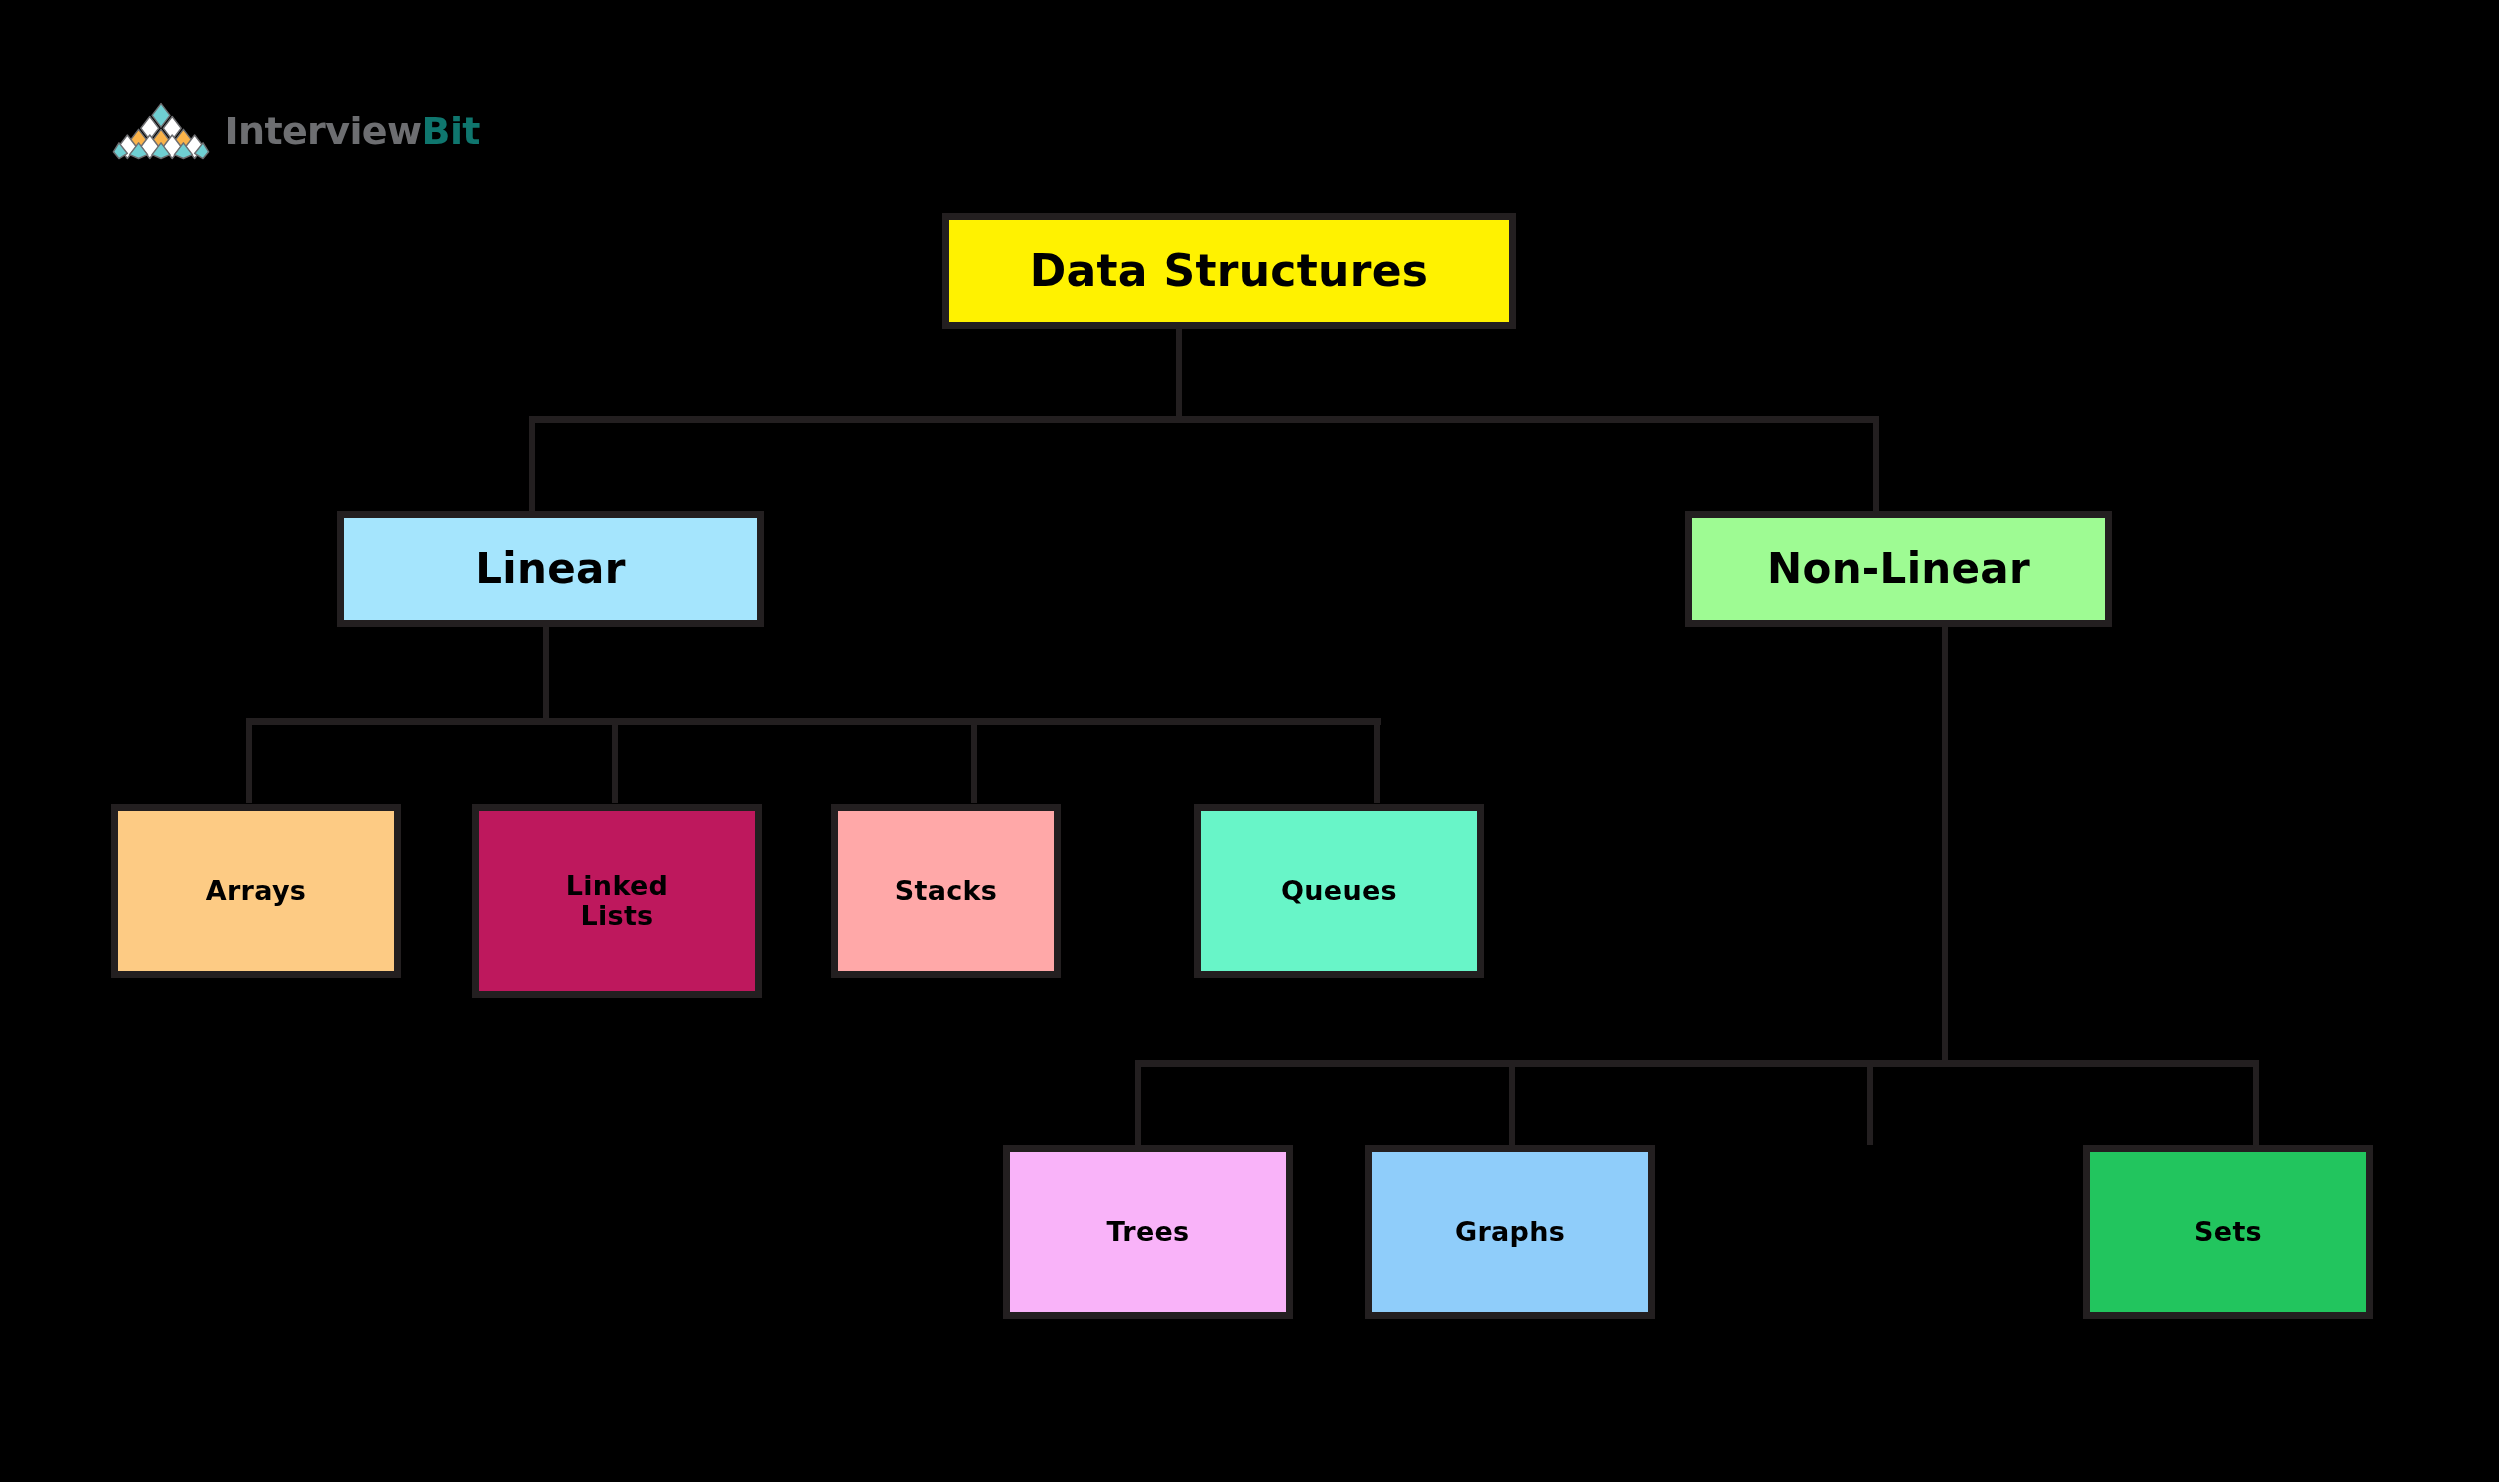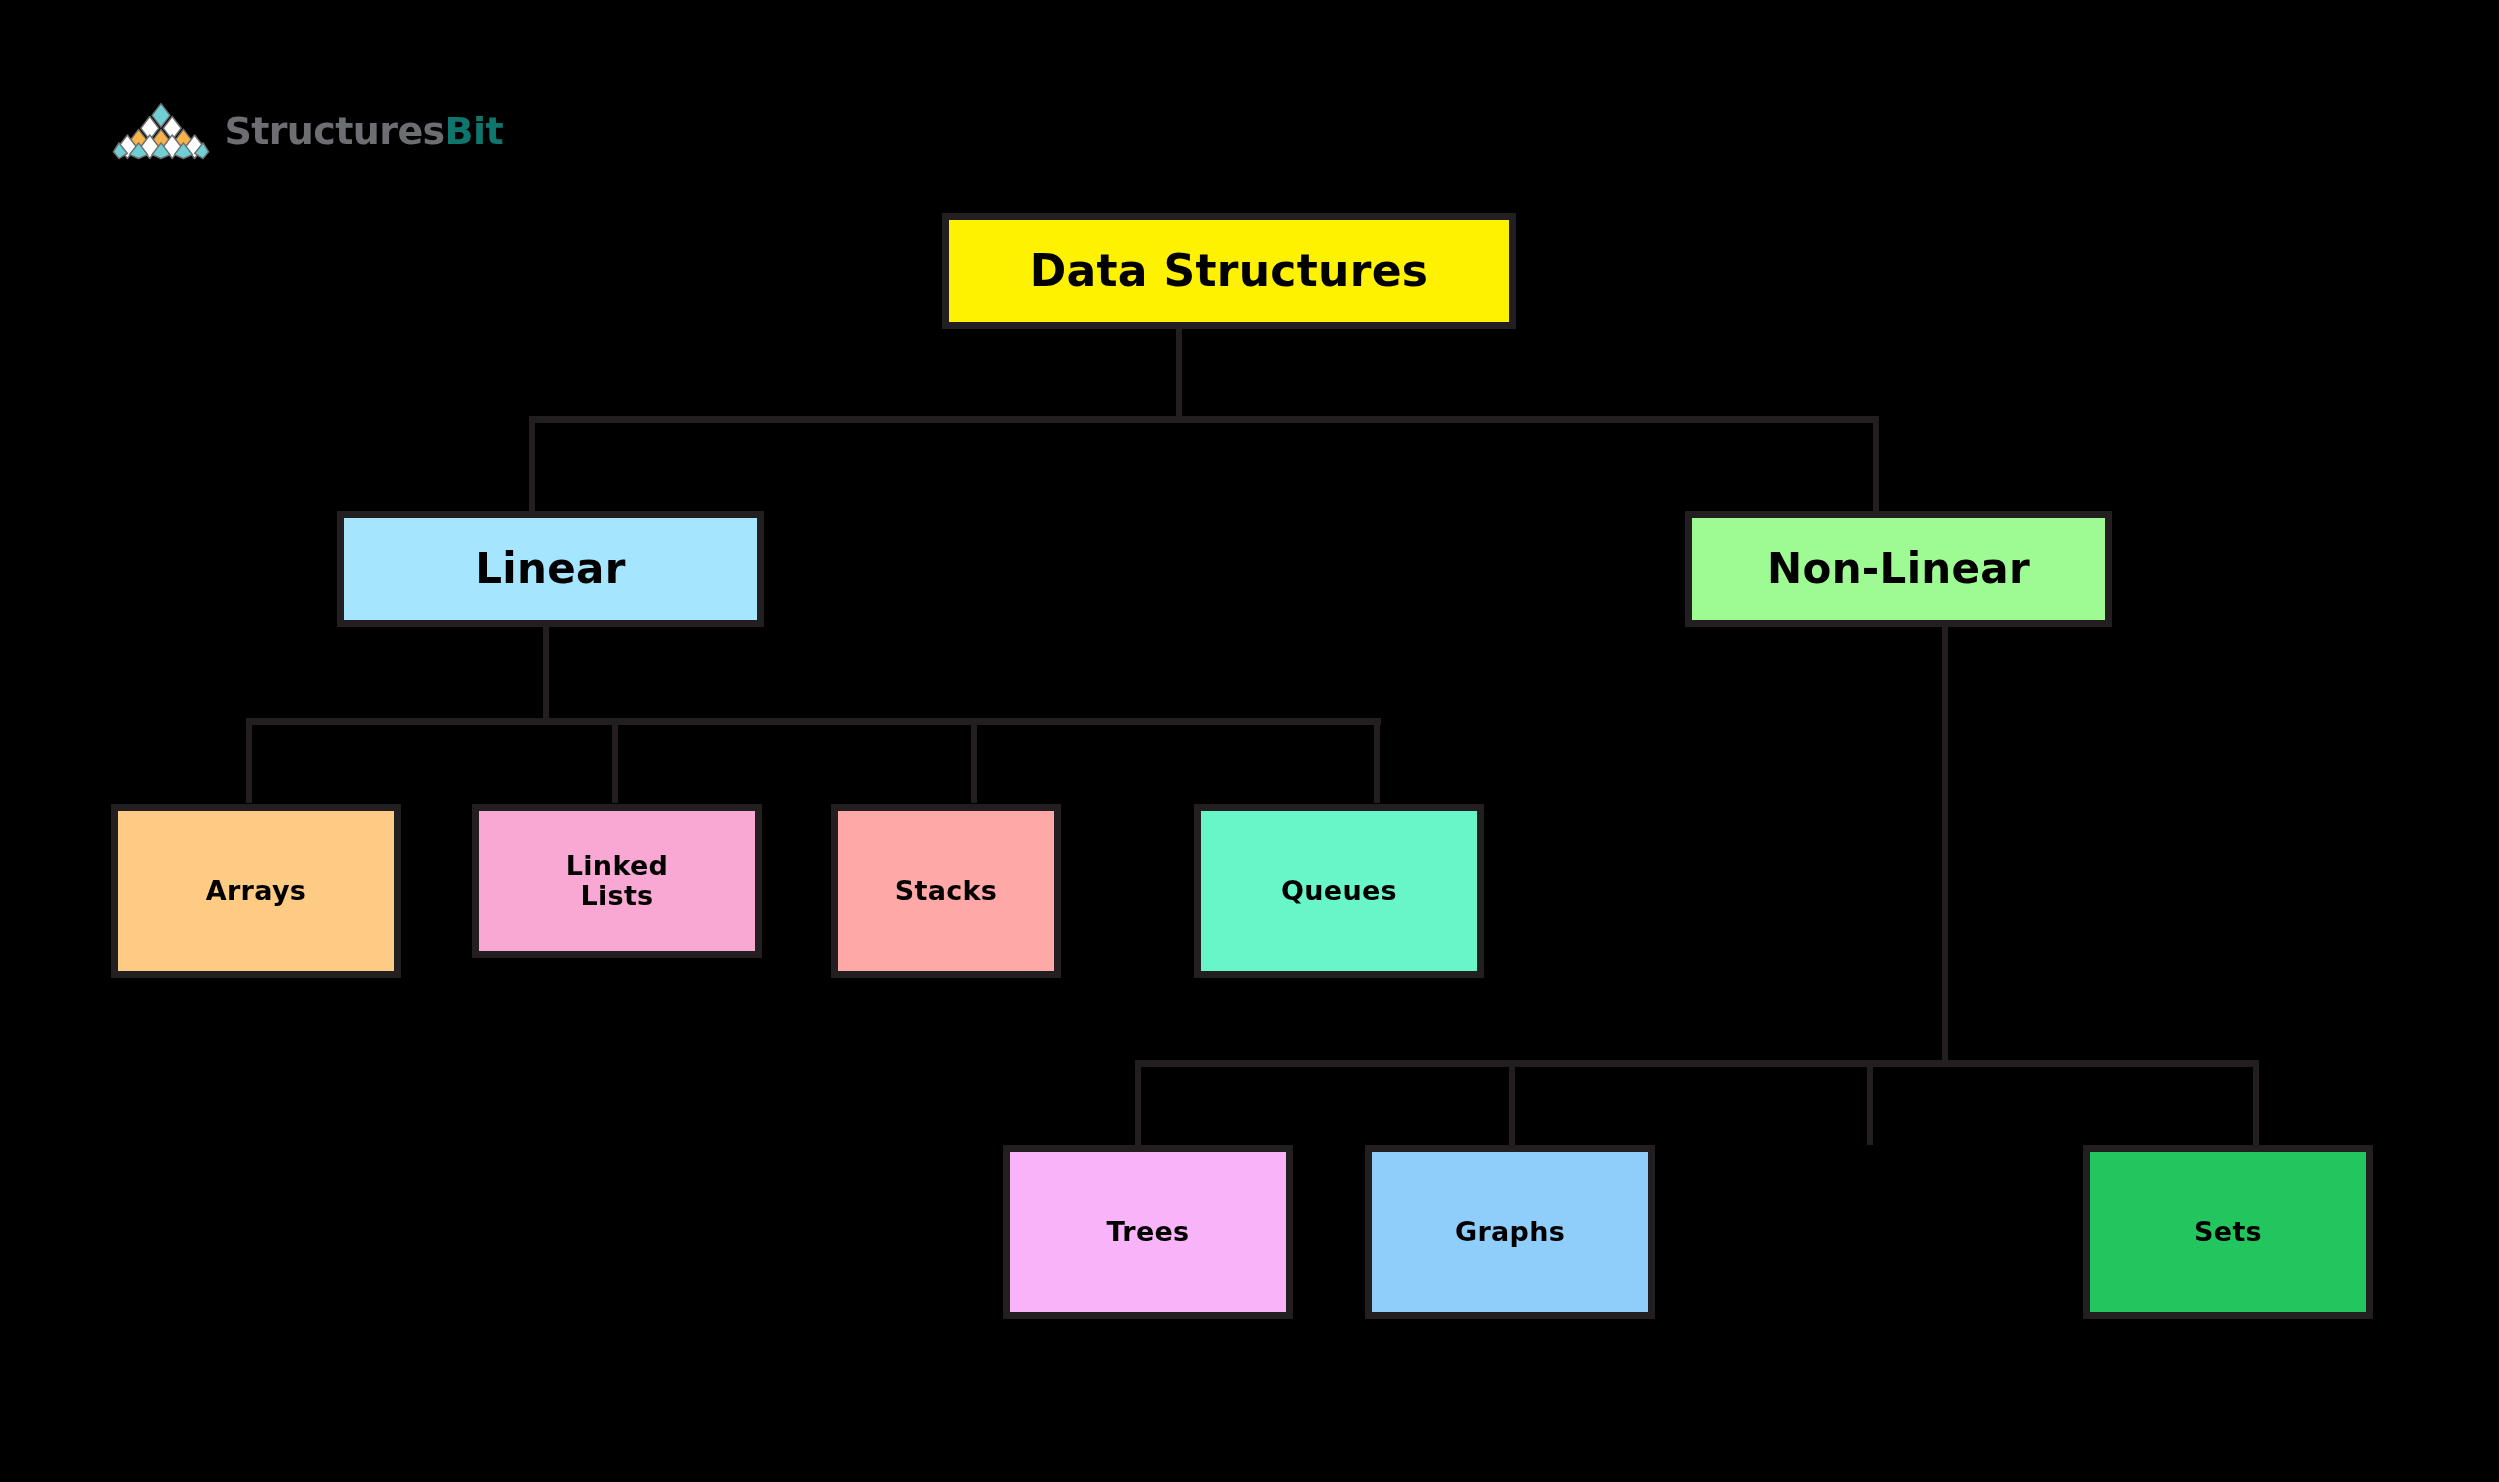--- a/index.html
+++ b/index.html
@@ -106,21 +106,21 @@
         <polygon points="151,62 167,83 151,104 135,83" fill="#FFFFFF"></polygon>
 
         <polygon points="16,76 31,95 16,104 6,92" fill="#6FCFD2"></polygon>
         <polygon points="51,76 67,97 51,104 35,97" fill="#6FCFD2"></polygon>
         <polygon points="91,76 107,97 91,104 75,97" fill="#6FCFD2"></polygon>
         <polygon points="131,76 147,97 131,104 115,97" fill="#6FCFD2"></polygon>
         <polygon points="166,76 176,92 166,104 151,95" fill="#6FCFD2"></polygon>
       </g>
     </svg>
     <div id="logo-text">
-      <span class="lt-bold">Structures</span><span class="lt-light">Bit</span>
+      <span class="lt-bold">Interview</span><span class="lt-light">Bit</span>
     </div>
   </div>
 
   <div class="conn" style="left:1176px; top:329px; width:6.2px; height:90px;"></div>
 
   <div class="conn" style="left:529px; top:416px; width:1350px; height:6.7px;"></div>
 
   <div class="conn" style="left:529px; top:416px; width:6.2px; height:97px;"></div>
 
   <div class="conn" style="left:1873px; top:416px; width:6.2px; height:97px;"></div>
@@ -152,21 +152,21 @@
   </div>
 
   <div class="node lvl-two" style="left:1685px; top:511px; width:427px; height:116px; background:#9EFB93;">
     <span class="label">Non-Linear</span>
   </div>
 
   <div class="node lvl-three" style="left:111px; top:804px; width:290px; height:174px; background:#FDCB84;">
     <span class="label">Arrays</span>
   </div>
 
-  <div class="node lvl-three" style="left:472px; top:804px; width:290px; height:154px; background:#f9a8d4;">
+  <div class="node lvl-three" style="left:472px; top:804px; width:290px; height:194px; background:#be185d;">
     <span class="label">Linked
 Lists</span>
   </div>
 
   <div class="node lvl-three" style="left:831px; top:804px; width:230px; height:174px; background:#FFA8A8;">
     <span class="label">Stacks</span>
   </div>
 
   <div class="node lvl-three" style="left:1194px; top:804px; width:290px; height:174px; background:#68F5C8;">
     <span class="label">Queues</span>

